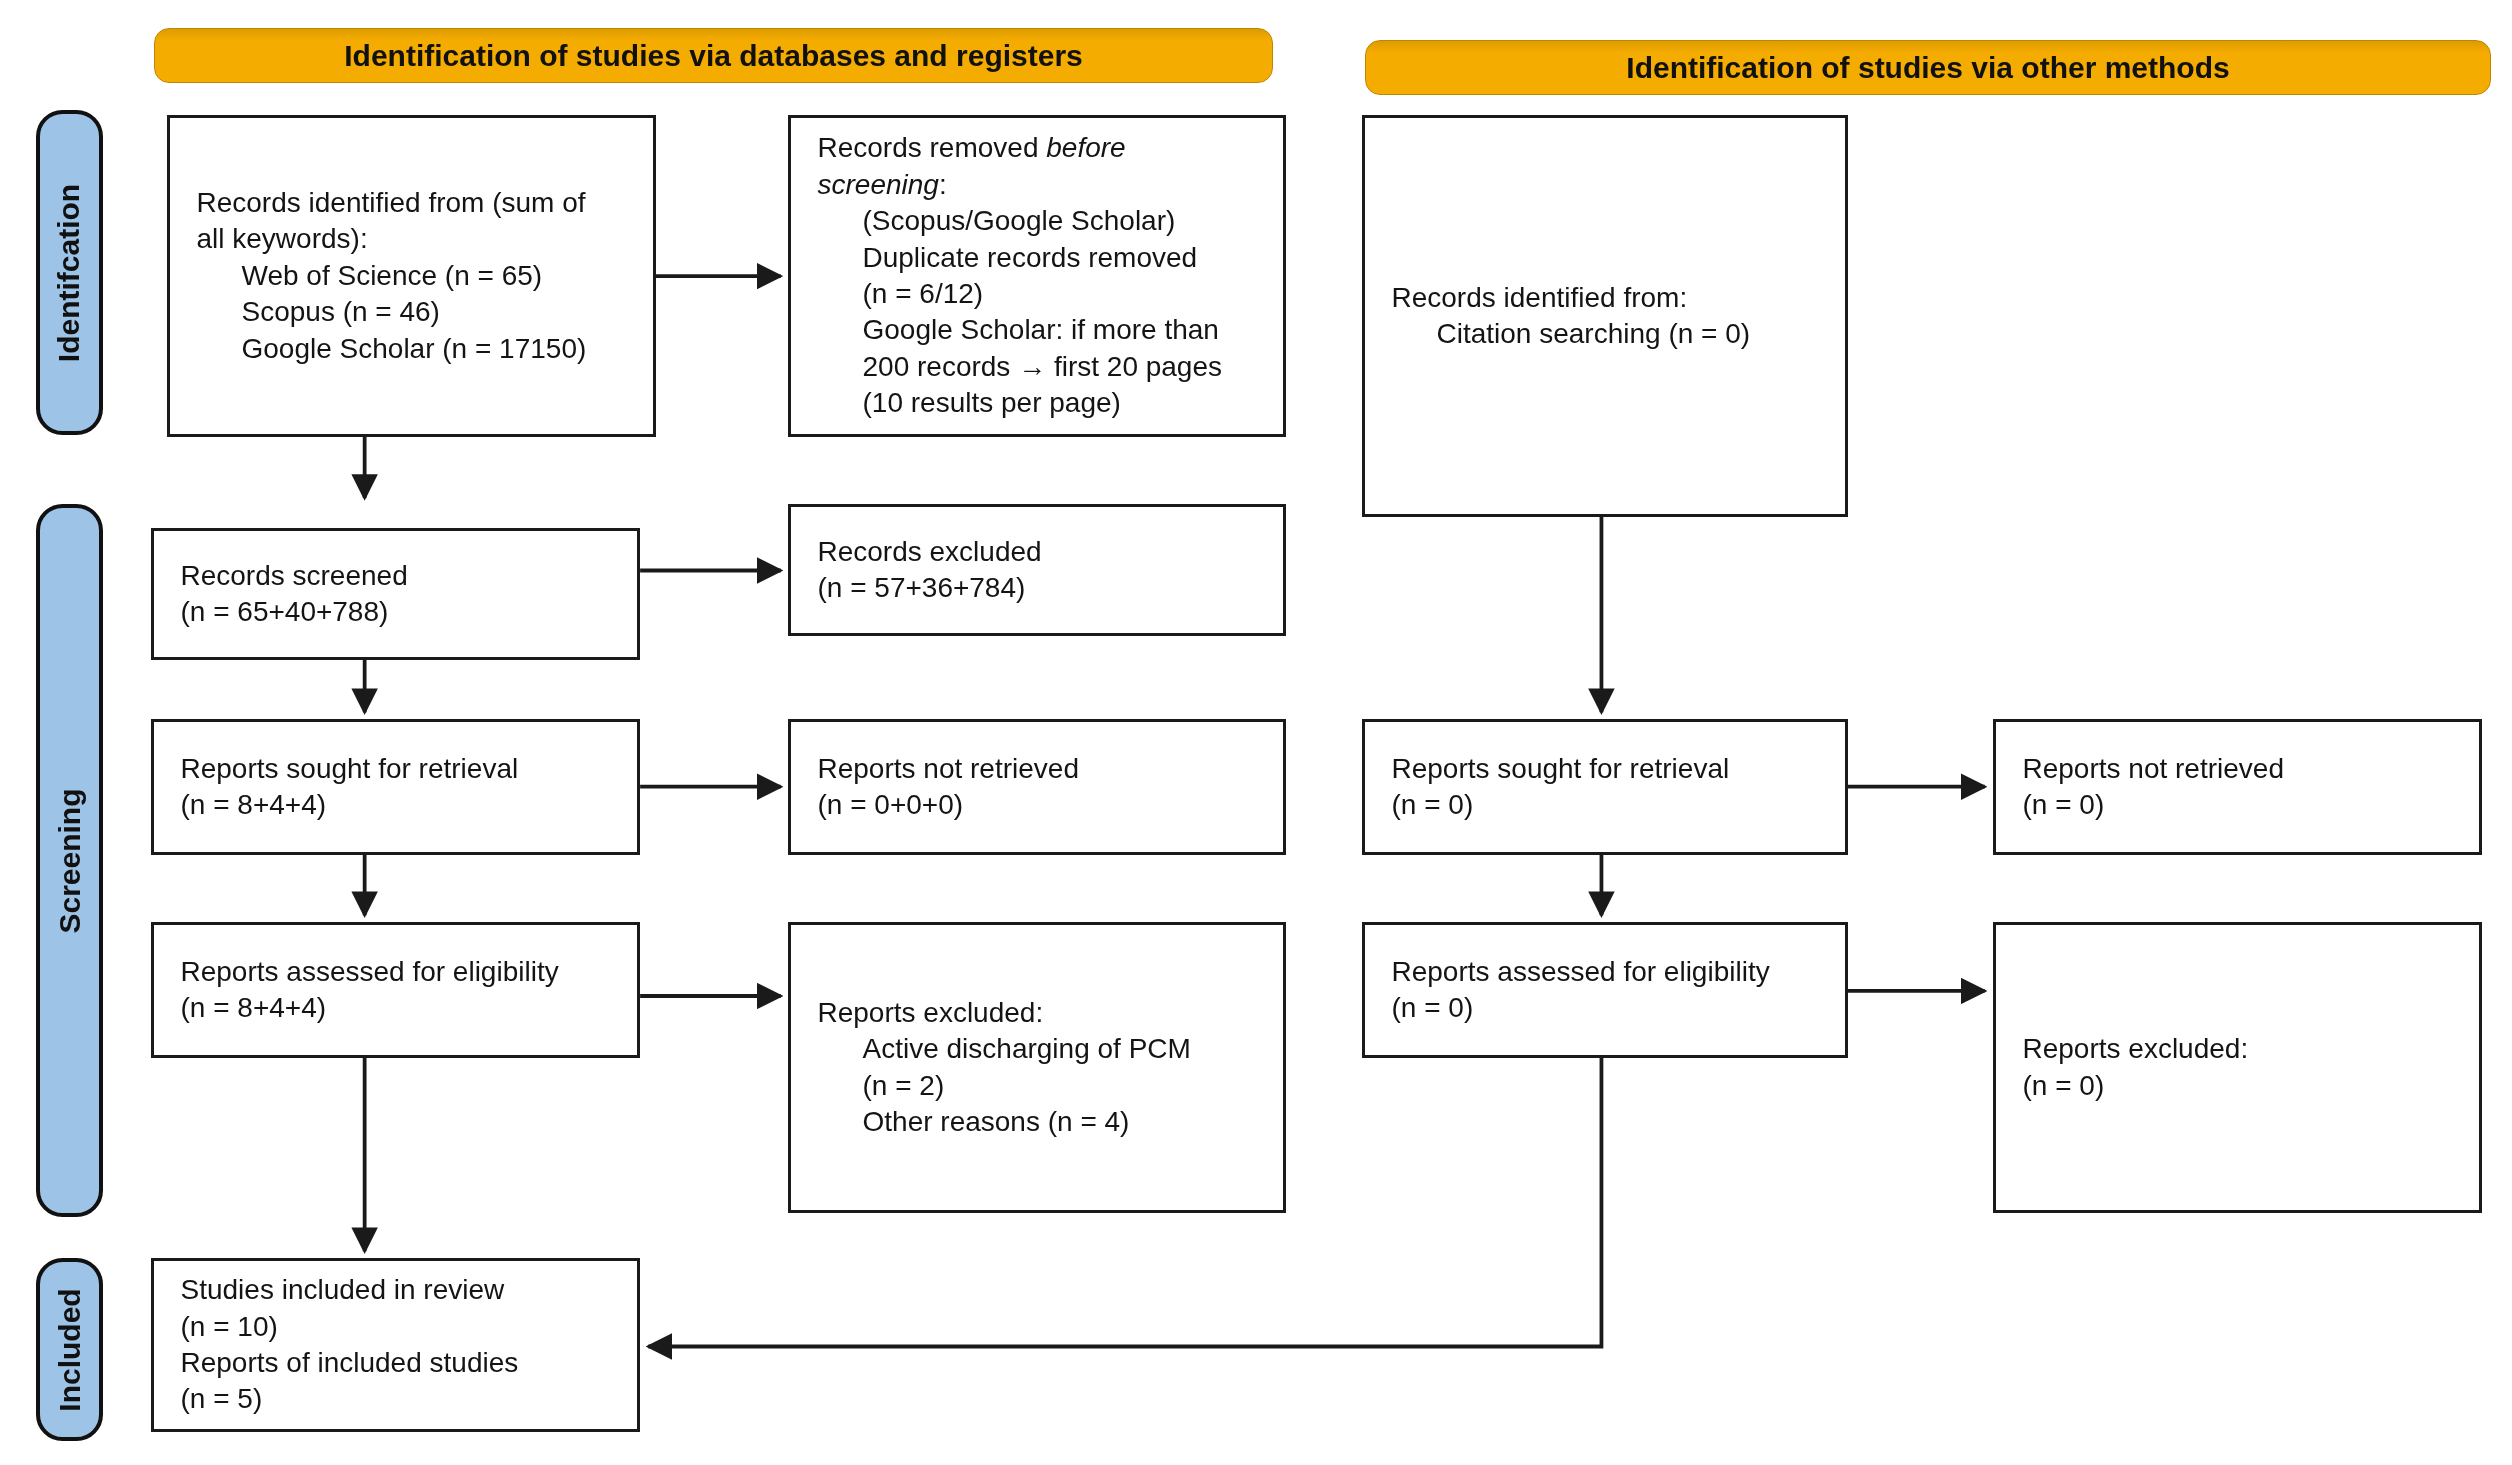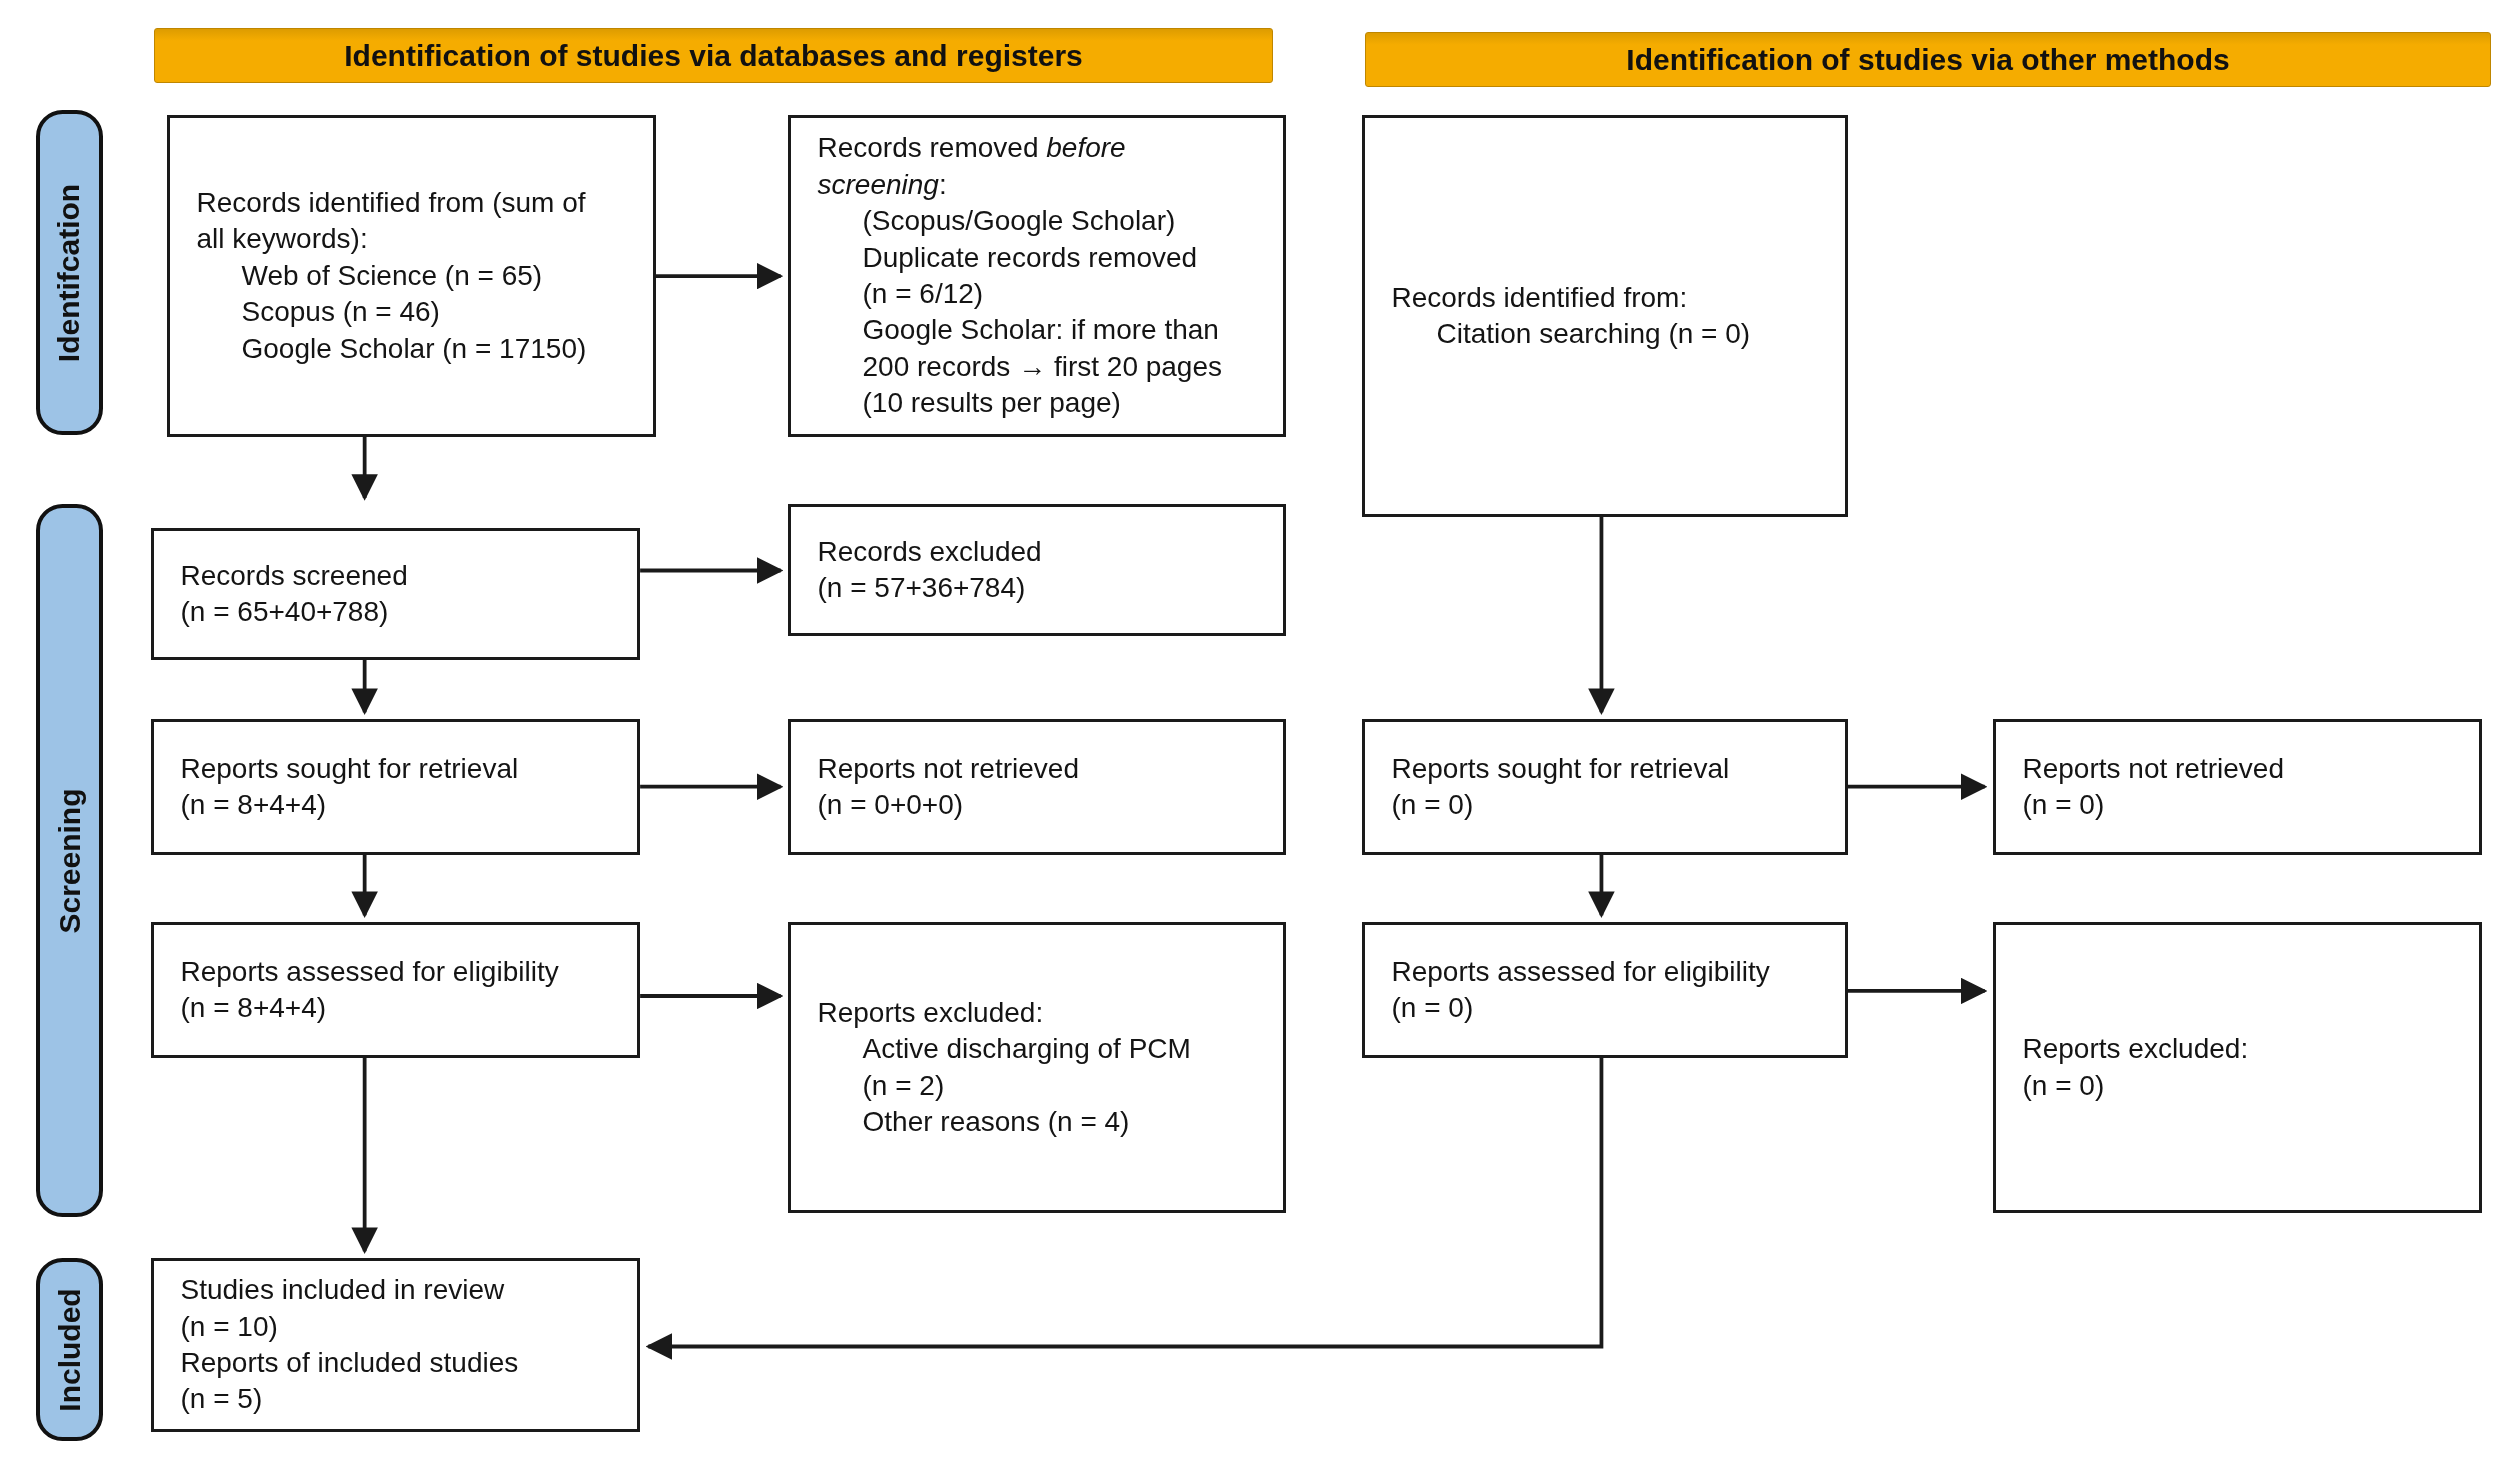--- a/index.html
+++ b/index.html
@@ -3,21 +3,21 @@
 <meta charset="utf-8">
 <style>
   html,body{margin:0;padding:0;background:#ffffff;}
   body{width:2512px;height:1465px;position:relative;font-family:"Liberation Sans",sans-serif;color:#141414;}
   .arrow-layer{position:absolute;left:0;top:0;width:2512px;height:1465px;pointer-events:none;}
   .box{position:absolute;background:#ffffff;border:3.8px solid #1a1a1a;box-sizing:border-box;
        display:flex;flex-direction:column;justify-content:center;
        padding:11.4px 17.7px 11.4px 26.5px;font-size:28px;line-height:1.3;}
   .line{white-space:nowrap;}
   .indent{padding-left:45px;}
-  .hdr{position:absolute;box-sizing:border-box;border:1.9px solid #bf8600;border-radius:3px;
+  .hdr{position:absolute;box-sizing:border-box;border:1.9px solid #bf8600;border-radius:15px;
        background:linear-gradient(#dd9c00 0%,#f5ac00 22%,#f5ac00 100%);
        display:flex;align-items:center;justify-content:center;
        font-weight:bold;font-size:30px;color:#111;}
   .side{position:absolute;box-sizing:border-box;background:#9dc3e6;border:4.4px solid #111;
         border-radius:26.5px;display:flex;align-items:center;justify-content:center;}
   .side span{transform:rotate(-90deg);white-space:nowrap;font-weight:bold;font-size:30px;color:#111;}
   i{font-style:italic;}
 </style>
 </head>
 <body>
@@ -41,21 +41,21 @@
     <line x1="2930" y1="1248" x2="3148" y2="1248" marker-end="url(#ah)"></line>
     <line x1="2540" y1="1355" x2="2540" y2="1452" marker-end="url(#ah)"></line>
     <line x1="2930" y1="1572" x2="3148" y2="1572" marker-end="url(#ah)"></line>
     <path d="M2540,1678 V2136 H1028" marker-end="url(#ah)"></path>
   </g>
 </svg>
 
 <div class="hdr" style="left:154px;top:28px;width:1119px;height:55px;">
   <span>Identification of studies via databases and registers</span>
 </div>
-<div class="hdr" style="left:1365px;top:32px;width:1126px;height:55px;">
+<div class="hdr" style="left:1365px;top:40px;width:1126px;height:55px;">
   <span>Identification of studies via other methods</span>
 </div>
 
 <div class="side" style="left:36px;top:110px;width:67px;height:325px;">
   <span>Identifcation</span>
 </div>
 <div class="side" style="left:36px;top:504px;width:67px;height:713px;">
   <span>Screening</span>
 </div>
 <div class="side" style="left:36px;top:1258px;width:67px;height:183px;">

